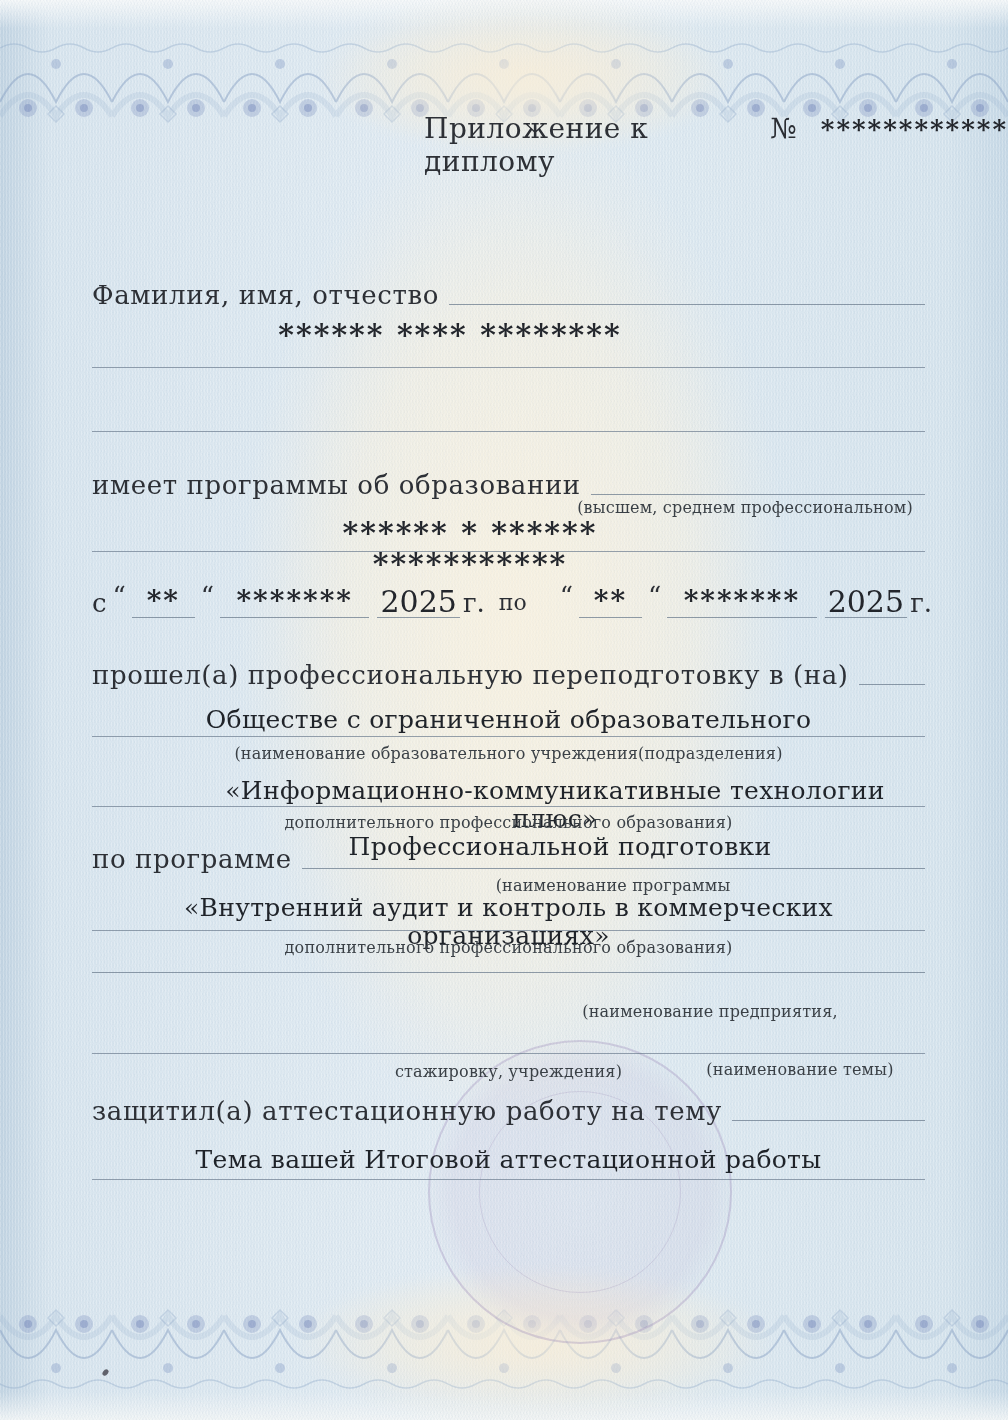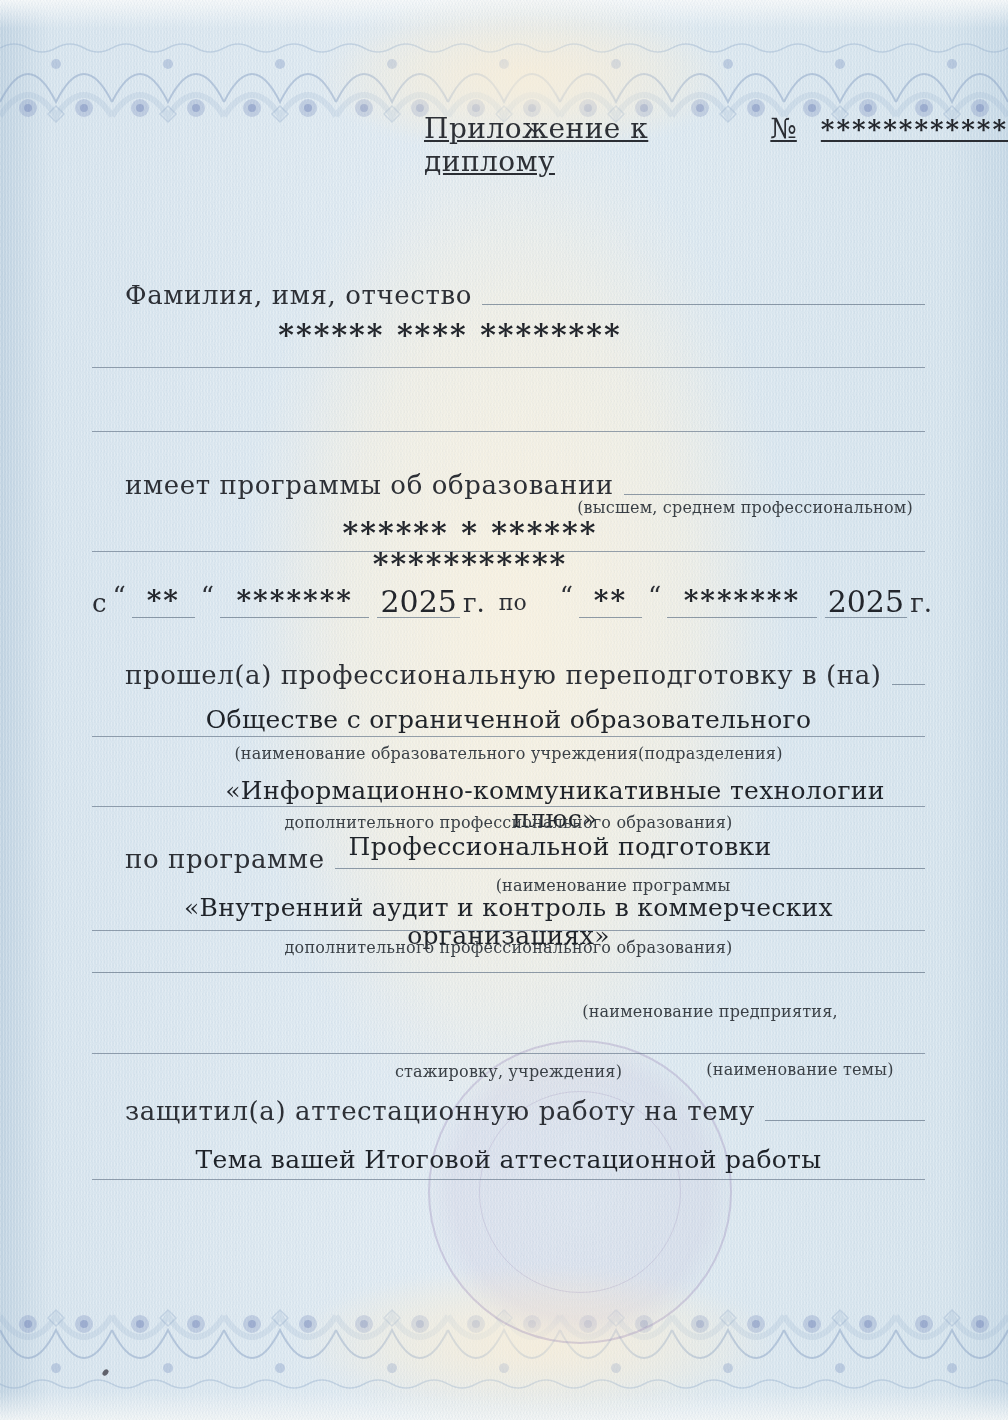--- a/index.html
+++ b/index.html
@@ -27,26 +27,26 @@
       radial-gradient(28% 6% at 53% 94%, rgba(246,238,220,0.7) 0%, rgba(246,238,220,0) 85%);
   }
   .seal { position:absolute; left:428px; top:1040px; width:300px; height:300px; border-radius:50%;
     border:2px solid rgba(148,130,178,0.30);
     background:radial-gradient(circle, rgba(186,168,206,0.08) 0%, rgba(186,168,206,0.14) 60%, rgba(186,168,206,0.02) 72%); }
   .seal-inner { position:absolute; left:50%; top:50%; width:200px; height:200px; transform:translate(-50%,-50%);
     border-radius:50%; border:1px solid rgba(148,130,178,0.22); }
   .speck { position:absolute; left:103px; top:1369px; width:5px; height:7px; background:#4a4a55;
     border-radius:60% 40% 55% 45%; transform:rotate(35deg); opacity:.85; }
 
-  .titlerow { position:absolute; top:112px; left:424px; display:flex; align-items:baseline;text-decoration:underline; }
+  .titlerow { position:absolute; top:112px; left:424px; display:flex; align-items:baseline; }
   .title { font-size:28px; letter-spacing:0.5px; color:#2d3036; }
   .numsign { font-size:28px; margin-left:30px; }
 
   .frow { position:absolute; left:92px; width:833px; display:flex; align-items:flex-end; }
-  .lbl { font-size:26px; line-height:30px; letter-spacing:0.6px; white-space:nowrap; padding-right:10px; color:#2d3036;margin-left:33px; }
+  .lbl { font-size:26px; line-height:30px; letter-spacing:0.6px; white-space:nowrap; padding-right:10px; color:#2d3036; }
   .fill { flex:1; border-bottom:1px solid rgba(108,124,142,0.75); margin-bottom:5px; }
 
   .hline { position:absolute; left:92px; width:833px; height:0; border-bottom:1px solid rgba(108,124,142,0.7); }
 
   .stars { font-weight:bold; font-size:30px; line-height:30px; letter-spacing:2px; color:#23262c;
            font-family:"DejaVu Serif", serif; }
   .val { position:absolute; text-align:center; font-size:25px; line-height:28px; color:#1f2329; letter-spacing:0.3px; }
   .hint { position:absolute; text-align:center; font-size:16px; line-height:19px; color:#3a4046; letter-spacing:0.2px; }
 
   .daterow { position:absolute; top:582px; left:92px; width:840px; height:36px; display:flex; align-items:flex-end; }

